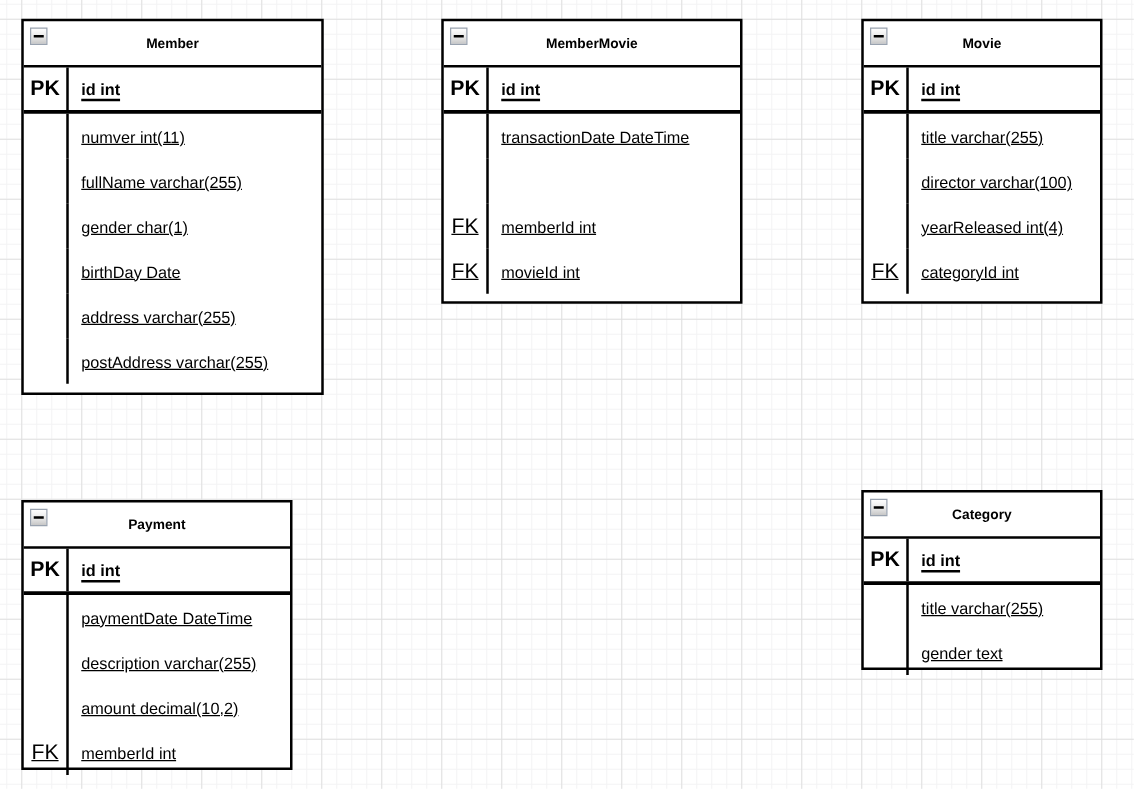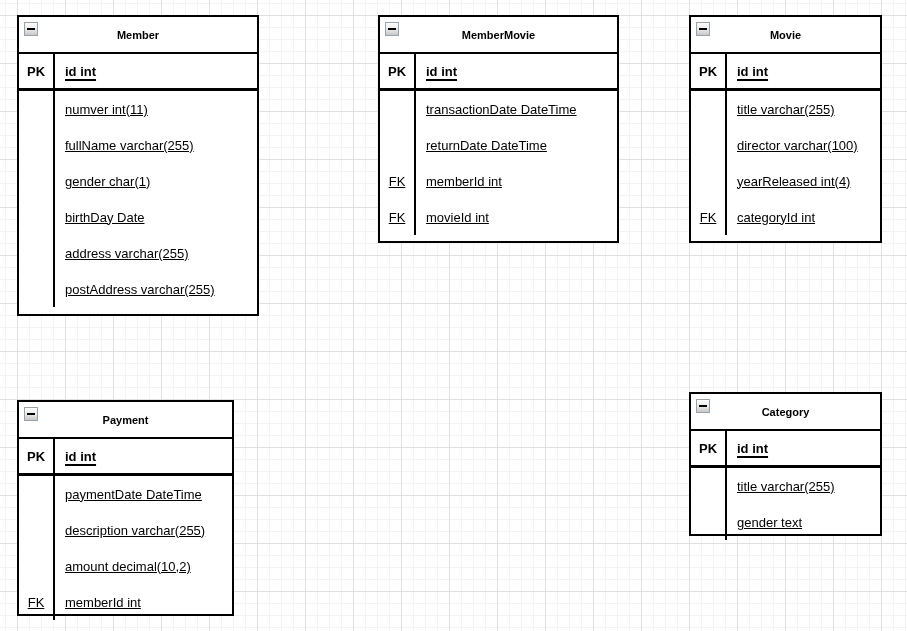--- a/index.html
+++ b/index.html
@@ -21,21 +21,21 @@
     background-size: 48px 48px, 48px 48px, 12px 12px, 12px 12px;
     background-position: 17px 15px, 17px 15px, 5px 3px, 5px 3px;
   }
   .etable {
     position: absolute;
     background: #ffffff;
     border: 2px solid #000000;
     box-sizing: border-box;
   }
   .t-member      { left: 17px;  top: 15px;  width: 242px; height: 301px; }
-  .t-membermovie { left: 353px; top: 15px;  width: 241px; height: 228px; margin-left: 25px; }
+  .t-membermovie { left: 353px; top: 15px;  width: 241px; height: 228px; }
   .t-movie       { left: 689px; top: 15px;  width: 193px; height: 228px; }
   .t-payment     { left: 17px;  top: 400px; width: 217px; height: 216px; }
   .t-category    { left: 689px; top: 392px; width: 193px; height: 144px; }
 
   .hdr {
     position: relative;
     height: 35px;
     border-bottom: 2px solid #000000;
     display: flex; align-items: center; justify-content: center;
     font-size: 11px; font-weight: bold;
@@ -56,21 +56,21 @@
     height: 34px;
     border-bottom: 3px solid #000000;
     font-weight: bold;
   }
   .row { display: flex; height: 36px; text-decoration: underline; }
   .keycell {
     flex: 0 0 36px; width: 36px;
     box-sizing: border-box;
     border-right: 2px solid #000000;
     display: flex; align-items: center; justify-content: center;
-    font-size: 13px;
+    font-size: 17px;
   }
   .field {
     flex: 1;
     display: flex; align-items: center;
     padding-left: 10px;
     font-size: 13px;
     white-space: nowrap; overflow: hidden;
   }
   .pkfield {
     text-decoration: underline;
@@ -130,21 +130,20 @@
     <div class="pkrow">
       <span class="keycell">PK</span>
       <span class="field pkfield">id int</span>
     </div>
     <div class="row">
       <span class="keycell"></span>
       <span class="field">transactionDate DateTime</span>
     </div>
     <div class="row">
       <span class="keycell"></span>
-      <span class="field">returnDate DateTime</span>
     </div>
     <div class="row">
       <span class="keycell">FK</span>
       <span class="field">memberId int</span>
     </div>
     <div class="row">
       <span class="keycell">FK</span>
       <span class="field">movieId int</span>
     </div>
   </div>

